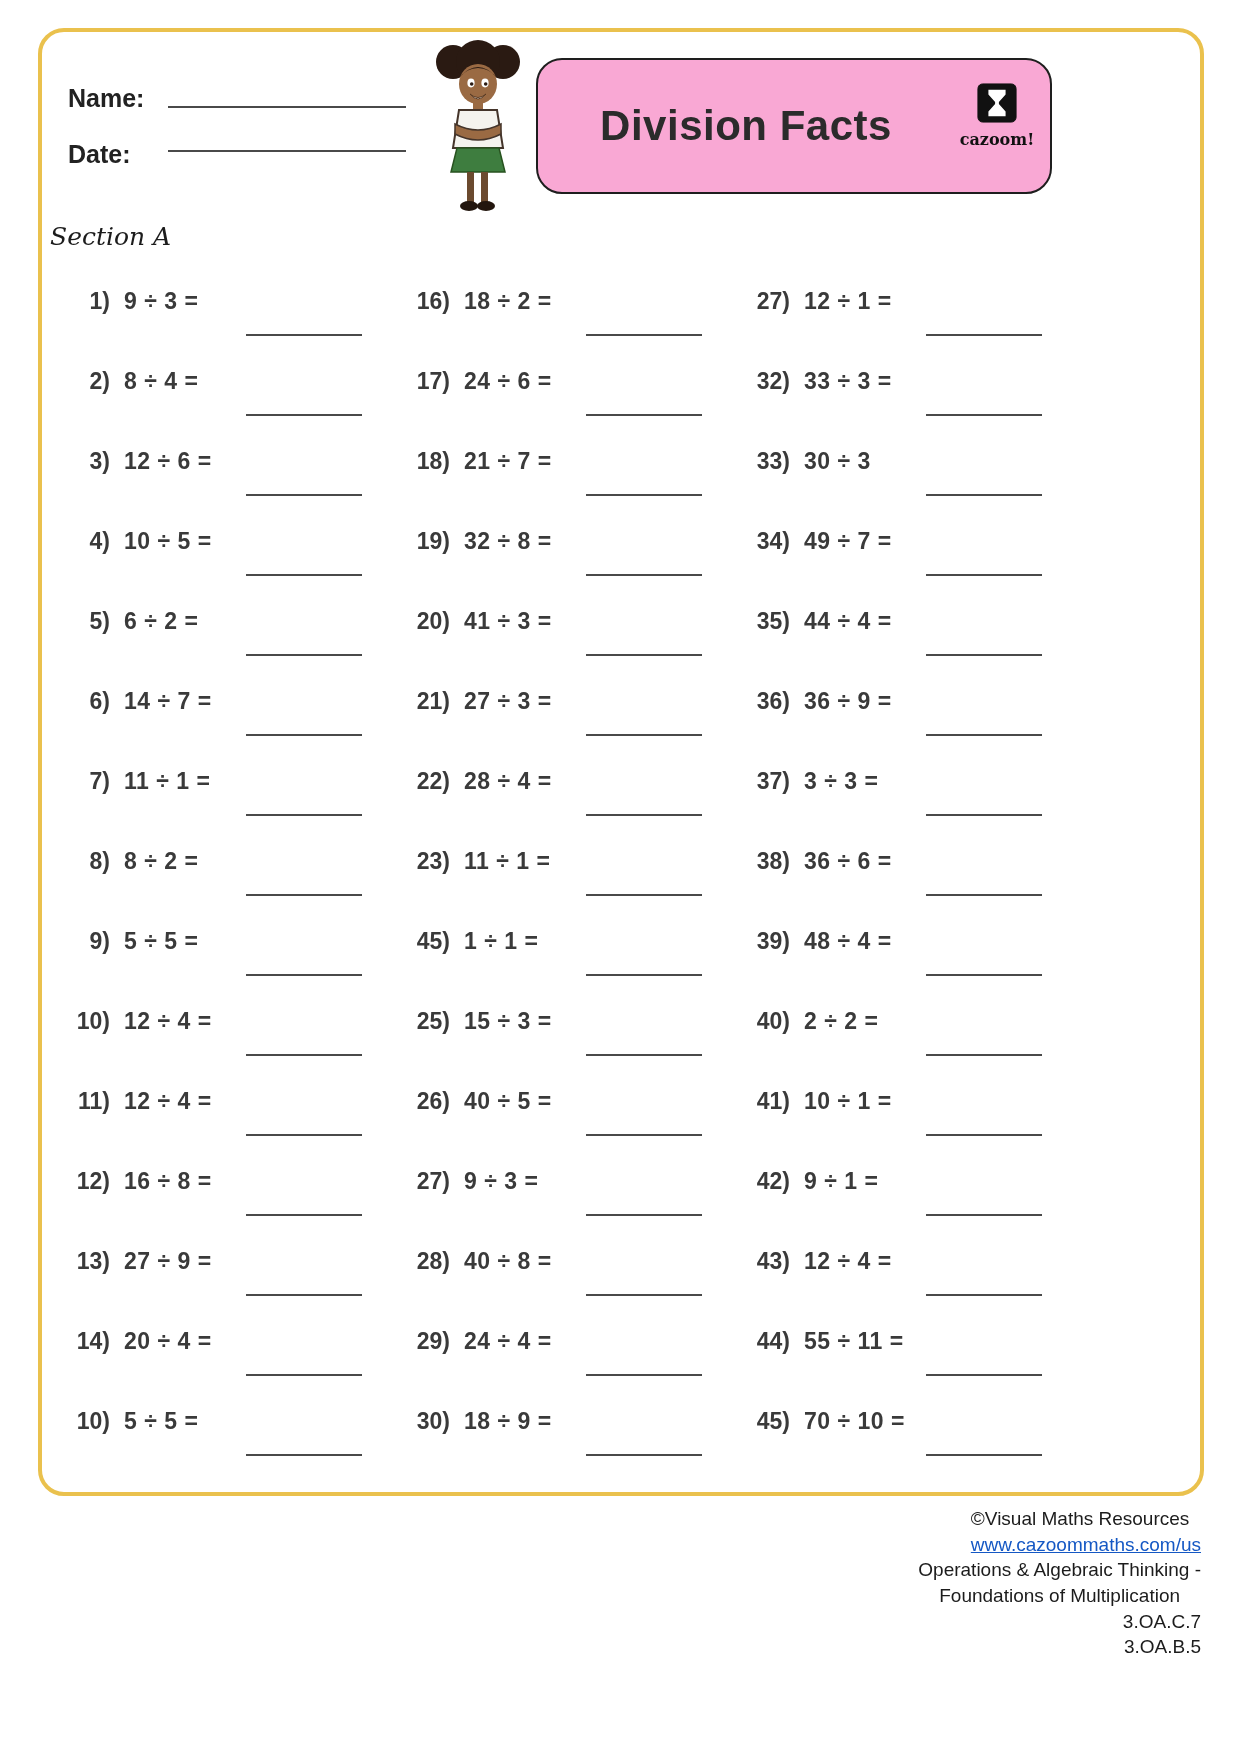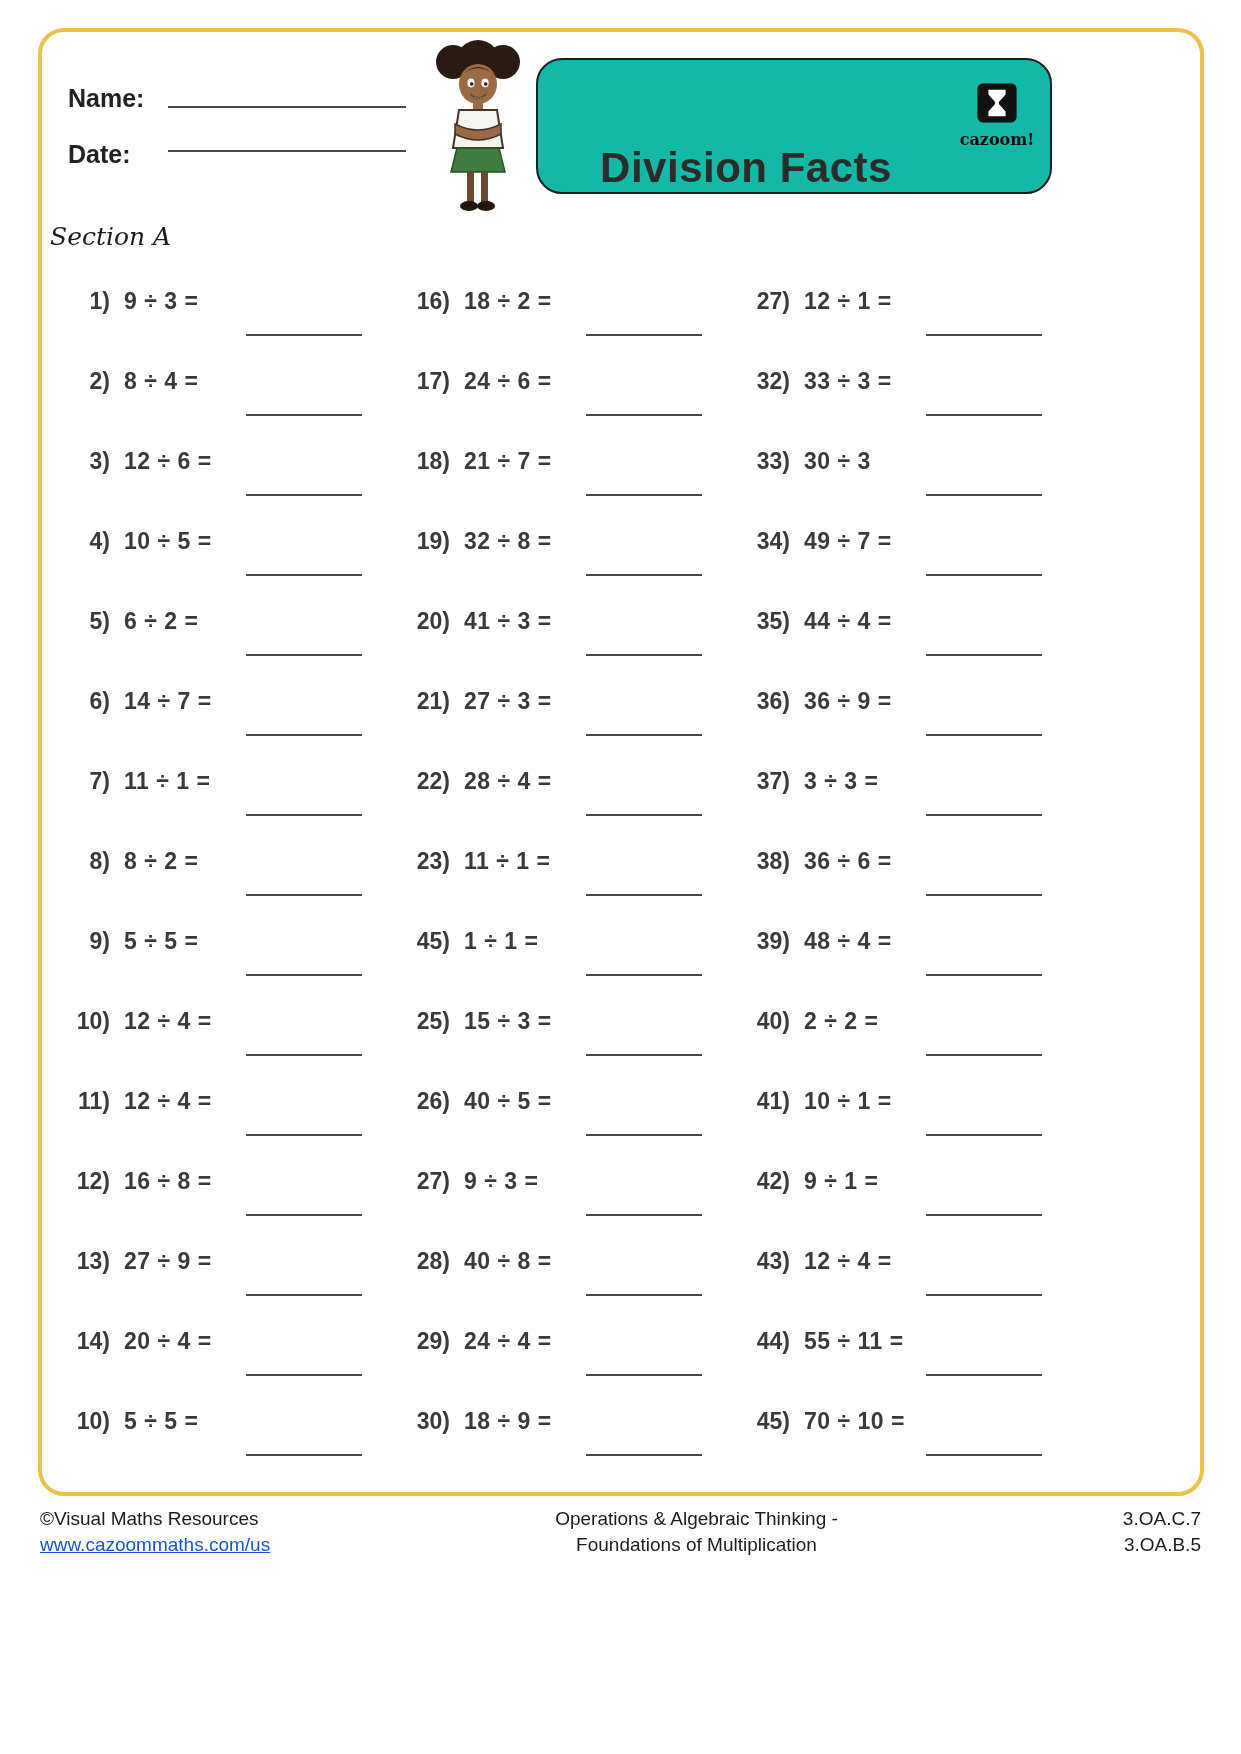--- a/index.html
+++ b/index.html
@@ -16,22 +16,22 @@
   .name-label { left:68px; top:84px;text-align:center; }
   .date-label { left:68px; top:140px; }
   .write-line { position:absolute; border-bottom:2px solid #4a4a4a; }
   .name-line { left:168px; top:106px; width:238px; }
   .date-line { left:168px; top:150px; width:238px; }
 
   .character { position:absolute; left:415px; top:36px; width:125px; height:178px; }
 
   .title-box {
     position:absolute; left:536px; top:58px; width:512px; height:132px;
-    background:#14b8a6; border:2.5px solid #1e1e1e; border-radius:26px;
-    display:flex; align-items:flex-end;
+    background:#f9a8d4; border:2.5px solid #1e1e1e; border-radius:26px;
+    display:flex; align-items:center;
   }
   .page-title {
     flex:1; text-align:center; font-size:42px; font-weight:bold; color:#2b2b2b;
     padding-right:96px; letter-spacing:0.5px;
   }
   .logo { position:absolute; right:14px; top:22px; width:78px; text-align:center; }
   .logo-text { font-family:"DejaVu Serif", serif; font-weight:bold; font-size:16px; color:#111; margin-top:2px; }
 
   .section-title {
     position:absolute; left:50px; top:222px;
@@ -45,21 +45,21 @@
   .problem { position:relative; height:80px; }
   .prow { display:flex; align-items:baseline; font-size:23px; font-weight:bold; color:#3a3a3a; }
   .pnum { width:50px; text-align:right; margin-right:14px; white-space:nowrap; }
   .pexpr { white-space:nowrap; letter-spacing:0.5px; }
   .answer-line { position:absolute; left:186px; top:46px; width:116px; border-bottom:2px solid #4a4a4a; }
 
   
   .footer {
     position:absolute; left:40px; top:1506px; width:1161px;
     display:flex; justify-content:space-between; align-items:flex-end;
-    font-size:19px; color:#1c1c1c;
+    font-size:19px; color:#1c1c1c;flex-direction:column;
   }
   .footer-left { text-align:left; line-height:1.35; }
   .footer-center { text-align:center; line-height:1.35; }
   .footer-right { text-align:right; line-height:1.35; }
   .footer a, .url { color:#1558C4; text-decoration:underline; cursor:pointer; }
 </style>
 </head>
 <body>
 
 <div class="page">

